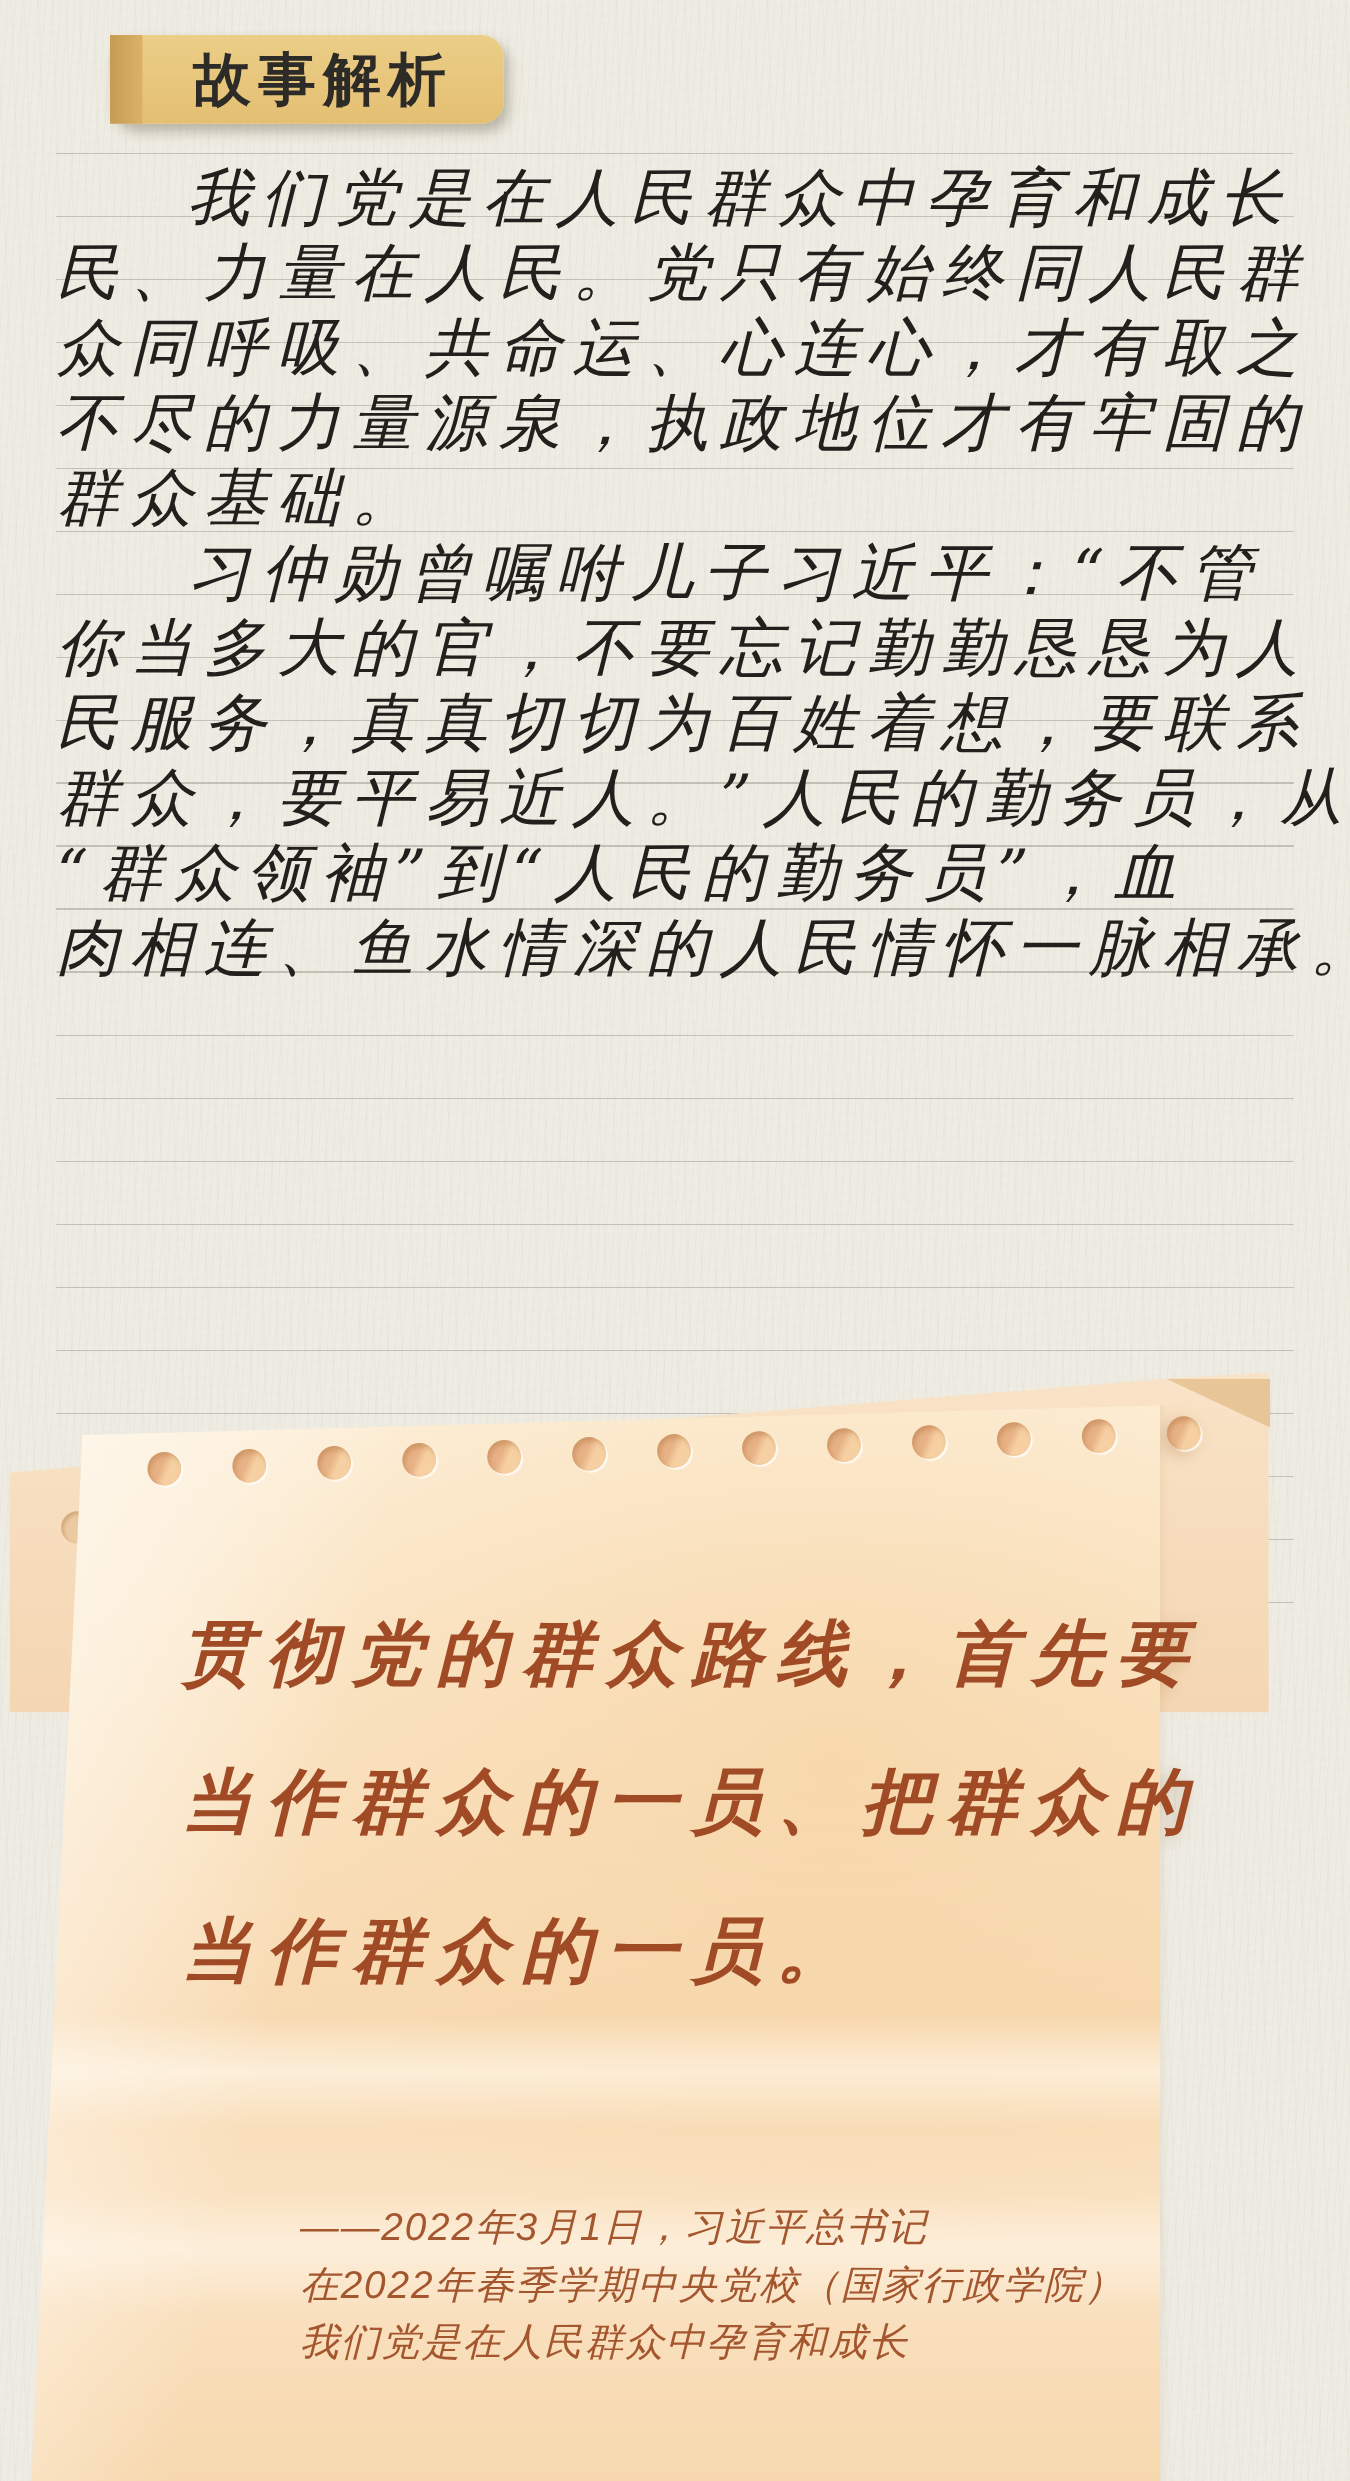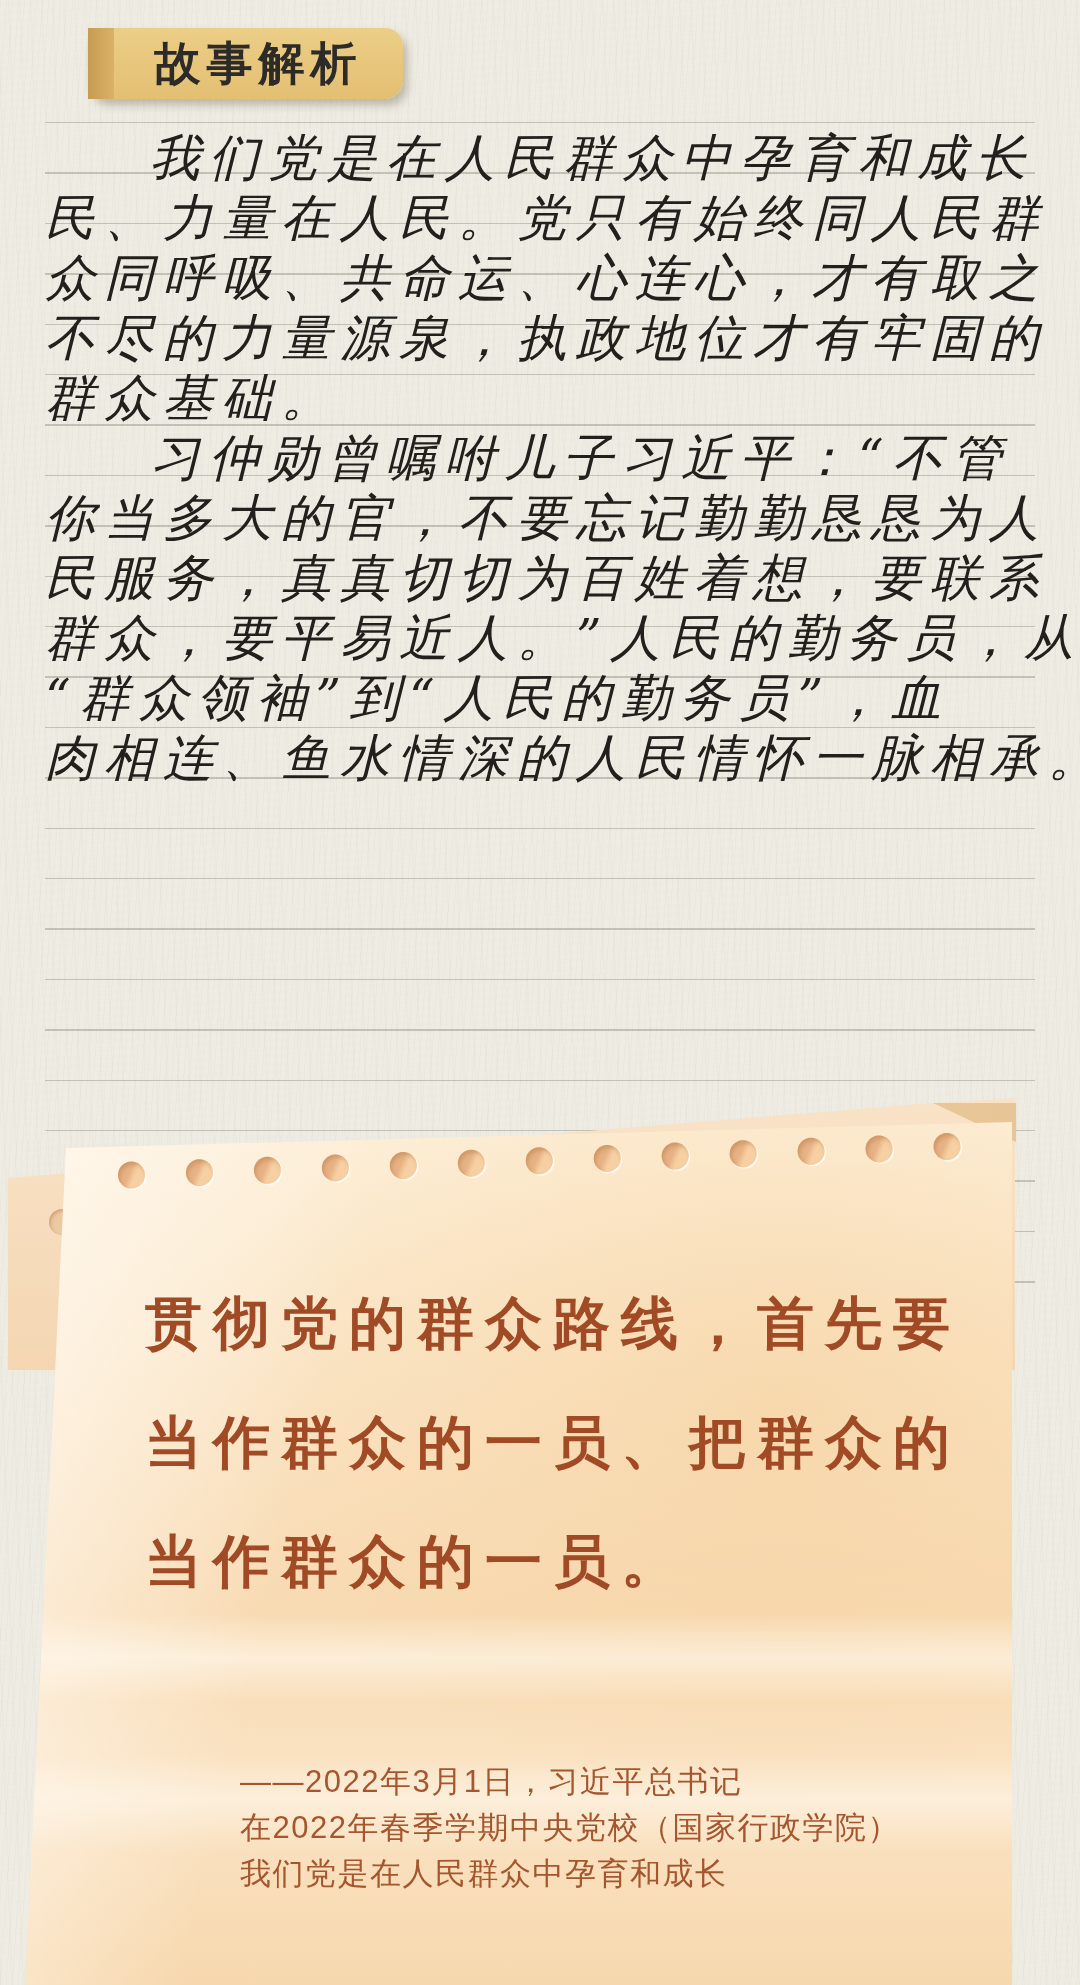--- a/index.html
+++ b/index.html
@@ -55,30 +55,31 @@
   .back-fold{
     position:absolute;left:0;top:1090px;width:1080px;height:280px;
     clip-path:polygon(933px 13px,1016px 52px,1016px 13px);
     background:linear-gradient(115deg,#efd2ab,#e7c393);
   }
   .back-hole{
     position:absolute;left:49px;top:1209px;width:26px;height:26px;border-radius:50%;
     background:#eccaa1;box-shadow:inset 2px 2px 3px rgba(150,95,45,.3);
   }
   .front-sheet{
-    position:absolute;left:0;top:1100px;width:1080px;height:885px;
+    position:absolute;left:0;top:1100px;width:928px;height:885px;
     clip-path:polygon(66px 48px,1012px 22px,1012px 885px,25px 885px);
     background-image:
       linear-gradient(to bottom, rgba(255,255,255,0) 58%, rgba(255,252,244,.55) 63%,
         rgba(255,245,229,0) 68%, rgba(255,255,255,0) 74%, rgba(255,250,240,.5) 79%,
         rgba(253,241,222,0) 85%),
       linear-gradient(103deg, rgba(255,249,240,.9) 0%, rgba(255,249,240,0) 30%),
       radial-gradient(780px 560px at 72% 34%, rgba(246,208,156,.55), rgba(246,208,156,0) 72%),
       linear-gradient(to bottom,#fdf0da 0%,#fae4c4 32%,#f8dab2 58%,#fae3c4 78%,#f7d8ae 100%);
     filter:drop-shadow(-4px 3px 6px rgba(150,105,55,.28));
+    font-style:italic;
   }
   .holes{
     position:absolute;left:118px;top:62px;display:flex;gap:41px;
     transform:rotate(-2deg);transform-origin:left center;
   }
   .hole{
     width:27px;height:27px;border-radius:50%;
     background:linear-gradient(115deg,#e7b285 0 42%,#f6d0a2 60%);
     box-shadow:inset 2px 3px 4px rgba(165,100,45,.35), 1.5px 1.5px 1px rgba(255,255,255,.8);
   }

